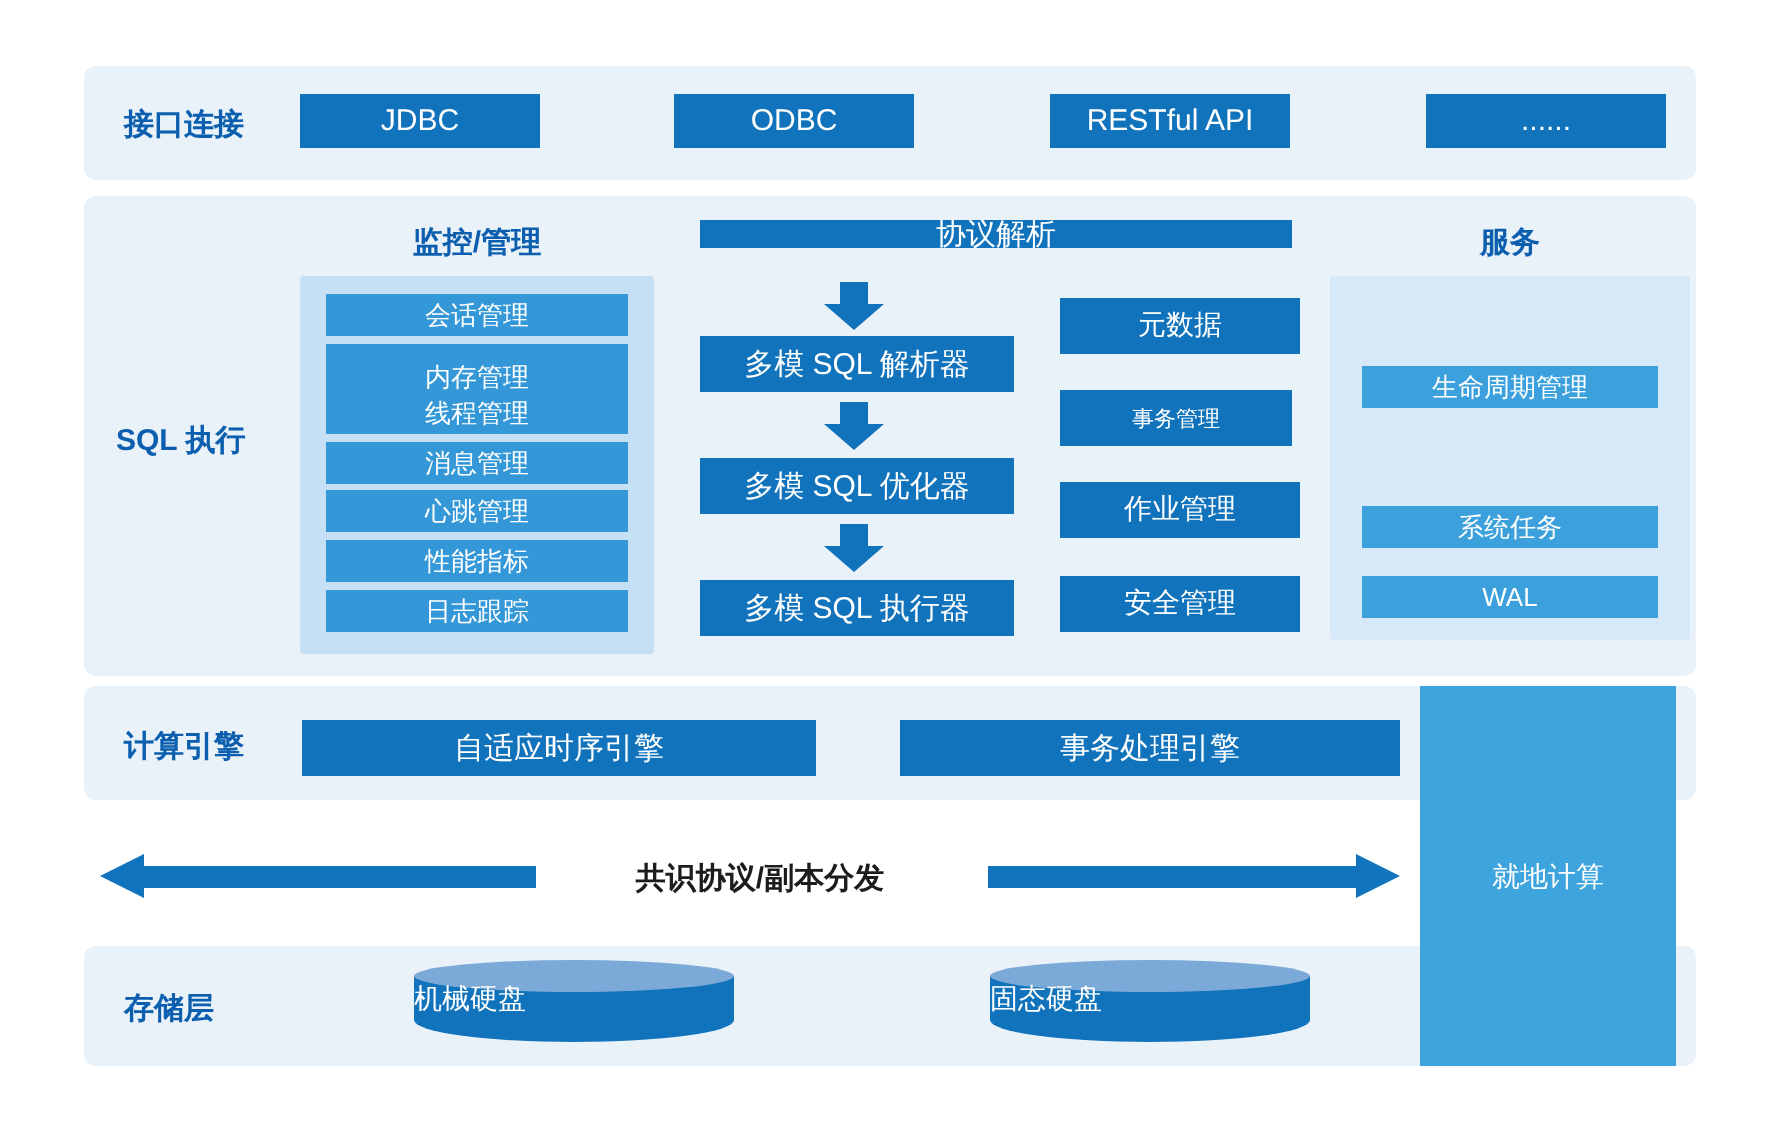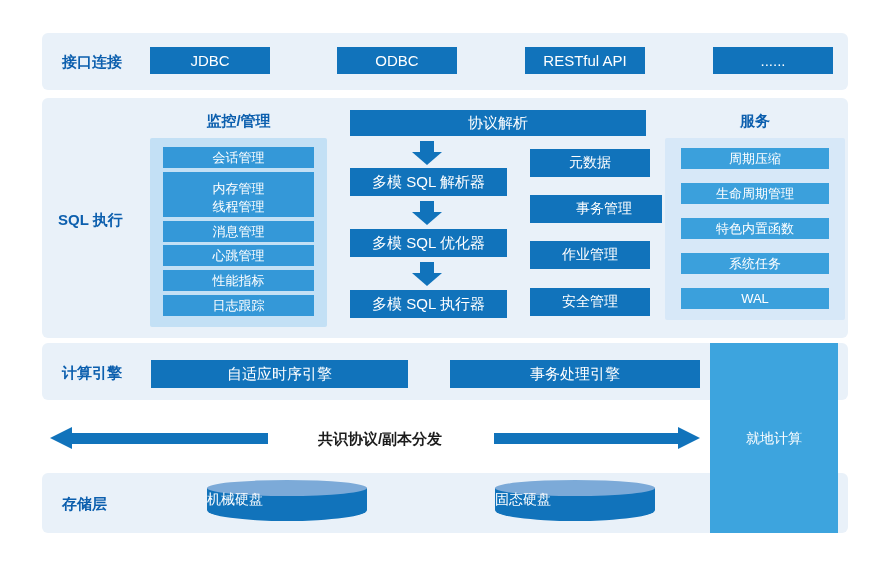--- a/index.html
+++ b/index.html
@@ -53,47 +53,45 @@
   <div class="col-title" style="left:150px;top:112px;width:177px;">监控/管理</div>
   <div class="panel panel-monitor" style="left:150px;top:138px;width:177px;height:189px;"></div>
   <div class="mdbox" style="left:163px;top:147px;width:151px;height:21px;">会话管理</div>
   <div class="mdbox" style="left:163px;top:172px;width:151px;height:33px;">内存管理</div>
   <div class="mdbox" style="left:163px;top:196px;width:151px;height:21px;">线程管理</div>
   <div class="mdbox" style="left:163px;top:221px;width:151px;height:21px;">消息管理</div>
   <div class="mdbox" style="left:163px;top:245px;width:151px;height:21px;">心跳管理</div>
   <div class="mdbox" style="left:163px;top:270px;width:151px;height:21px;">性能指标</div>
   <div class="mdbox" style="left:163px;top:295px;width:151px;height:21px;">日志跟踪</div>
 
-  <div class="dkbox" style="left:350px;top:110px;width:296px;height:26px;">协议解析</div>
+  <div class="dkbox" style="left:350px;top:110px;width:296px;height:14px;">协议解析</div>
   <div class="darr" style="left:412px;top:141px;">
       <div class="stem"></div>
       <div class="head"></div>
     </div>
   <div class="dkbox" style="left:350px;top:168px;width:157px;height:28px;">多模 SQL 解析器</div>
   <div class="darr" style="left:412px;top:201px;">
       <div class="stem"></div>
       <div class="head"></div>
     </div>
   <div class="dkbox" style="left:350px;top:229px;width:157px;height:28px;">多模 SQL 优化器</div>
   <div class="darr" style="left:412px;top:262px;">
       <div class="stem"></div>
       <div class="head"></div>
     </div>
   <div class="dkbox" style="left:350px;top:290px;width:157px;height:28px;">多模 SQL 执行器</div>
 
   <div class="dkbox" style="left:530px;top:149px;width:120px;height:28px;font-size:14px;">元数据</div>
-  <div class="dkbox" style="left:530px;top:195px;width:116px;height:28px;font-size:14px;padding-left:16px;">事务管理</div>
+  <div class="dkbox" style="left:530px;top:195px;width:116px;height:28px;font-size:11px;">事务管理</div>
   <div class="dkbox" style="left:530px;top:241px;width:120px;height:28px;font-size:14px;">作业管理</div>
   <div class="dkbox" style="left:530px;top:288px;width:120px;height:28px;font-size:14px;">安全管理</div>
 
   <div class="col-title" style="left:665px;top:112px;width:180px;">服务</div>
   <div class="panel panel-services" style="left:665px;top:138px;width:180px;height:182px;"></div>
-  <div class="mdbox svc" style="left:681px;top:148px;width:148px;height:21px;">周期压缩</div>
   <div class="mdbox svc" style="left:681px;top:183px;width:148px;height:21px;">生命周期管理</div>
-  <div class="mdbox svc" style="left:681px;top:218px;width:148px;height:21px;">特色内置函数</div>
   <div class="mdbox svc" style="left:681px;top:253px;width:148px;height:21px;">系统任务</div>
   <div class="mdbox svc" style="left:681px;top:288px;width:148px;height:21px;">WAL</div>
 
   <div class="row-label" style="left:62px;top:364px;">计算引擎</div>
   <div class="dkbox" style="left:151px;top:360px;width:257px;height:28px;">自适应时序引擎</div>
   <div class="dkbox" style="left:450px;top:360px;width:250px;height:28px;">事务处理引擎</div>
 
   <div class="inplace">
     <span>就地</span>
     <span>计算</span>

